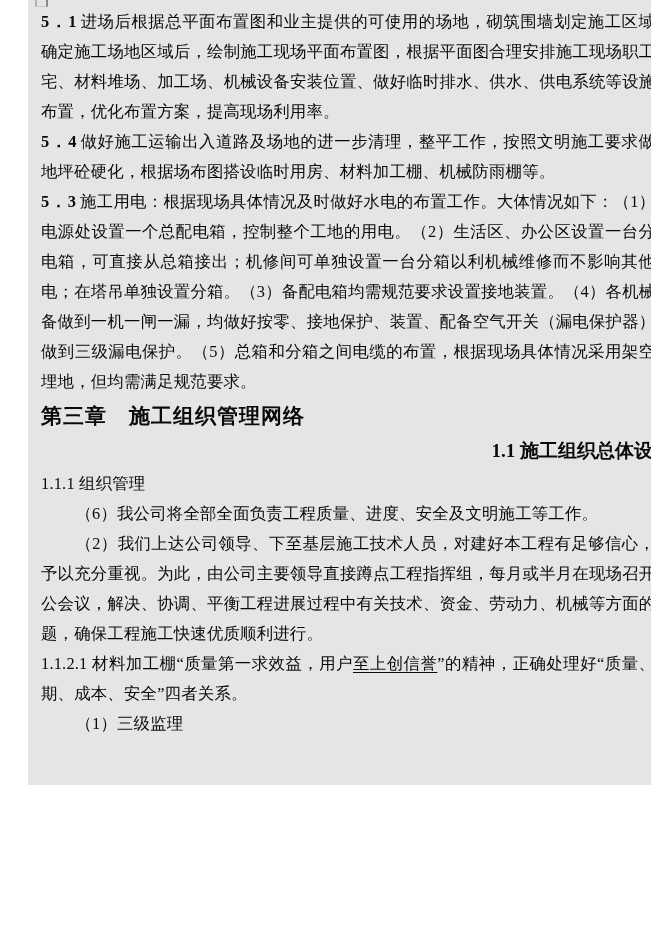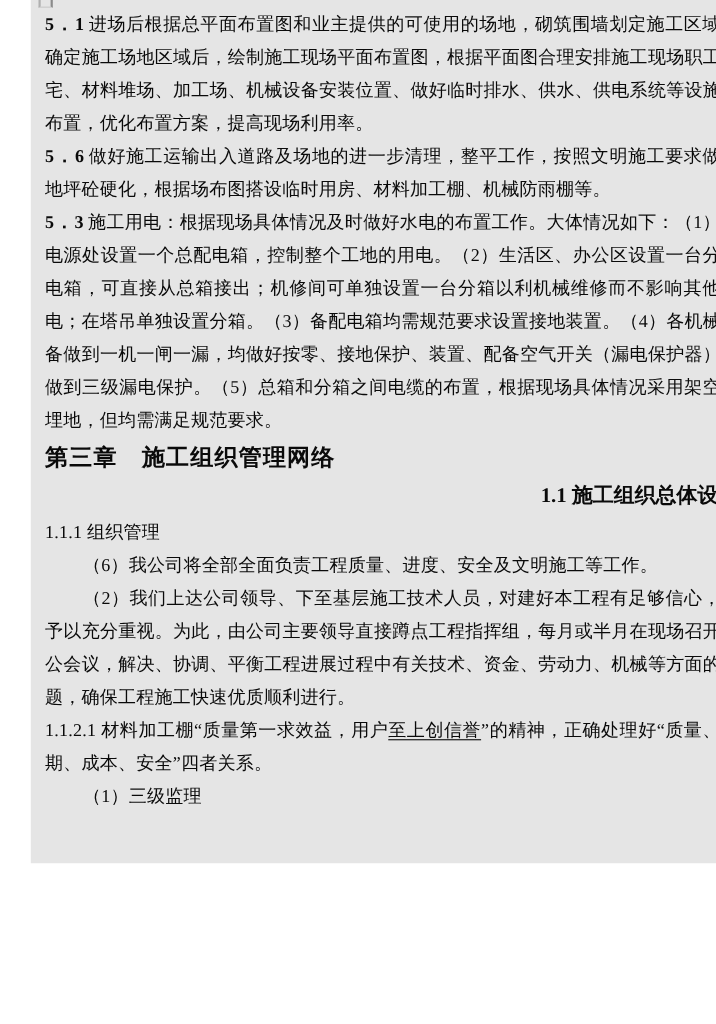--- a/index.html
+++ b/index.html
@@ -66,21 +66,21 @@
 </style>
 </head>
 <body>
 
 <div class="page">
 
   <div class="corner-artifact"></div>
 
   <p class="body"><span class="leader">5．1</span><span>进场后根据总平面布置图和业主提供的可使用的场地，砌筑围墙划定施工区域。确定施工场地区域后，绘制施工现场平面布置图，根据平面图合理安排施工现场职工住宅、材料堆场、加工场、机械设备安装位置、做好临时排水、供水、供电系统等设施的布置，优化布置方案，提高现场利用率。</span></p>
 
-  <p class="body"><span class="leader">5．6</span><span>做好施工运输出入道路及场地的进一步清理，整平工作，按照文明施工要求做好地坪砼硬化，根据场布图搭设临时用房、材料加工棚、机械防雨棚等。</span></p>
+  <p class="body"><span class="leader">5．4</span><span>做好施工运输出入道路及场地的进一步清理，整平工作，按照文明施工要求做好地坪砼硬化，根据场布图搭设临时用房、材料加工棚、机械防雨棚等。</span></p>
 
   <p class="body"><span class="leader">5．3</span><span>施工用电：根据现场具体情况及时做好水电的布置工作。大体情况如下：（1）在电源处设置一个总配电箱，控制整个工地的用电。（2）生活区、办公区设置一台分配电箱，可直接从总箱接出；机修间可单独设置一台分箱以利机械维修而不影响其他用电；在塔吊单独设置分箱。（3）备配电箱均需规范要求设置接地装置。（4）各机械设备做到一机一闸一漏，均做好按零、接地保护、装置、配备空气开关（漏电保护器），做到三级漏电保护。（5）总箱和分箱之间电缆的布置，根据现场具体情况采用架空或埋地，但均需满足规范要求。</span></p>
 
 
   <h1 class="chapter">第三章　施工组织管理网络</h1>
 
   <h2 class="section">1.1 施工组织总体设想</h2>
 
   <p class="body">1.1.1 组织管理</p>
 

